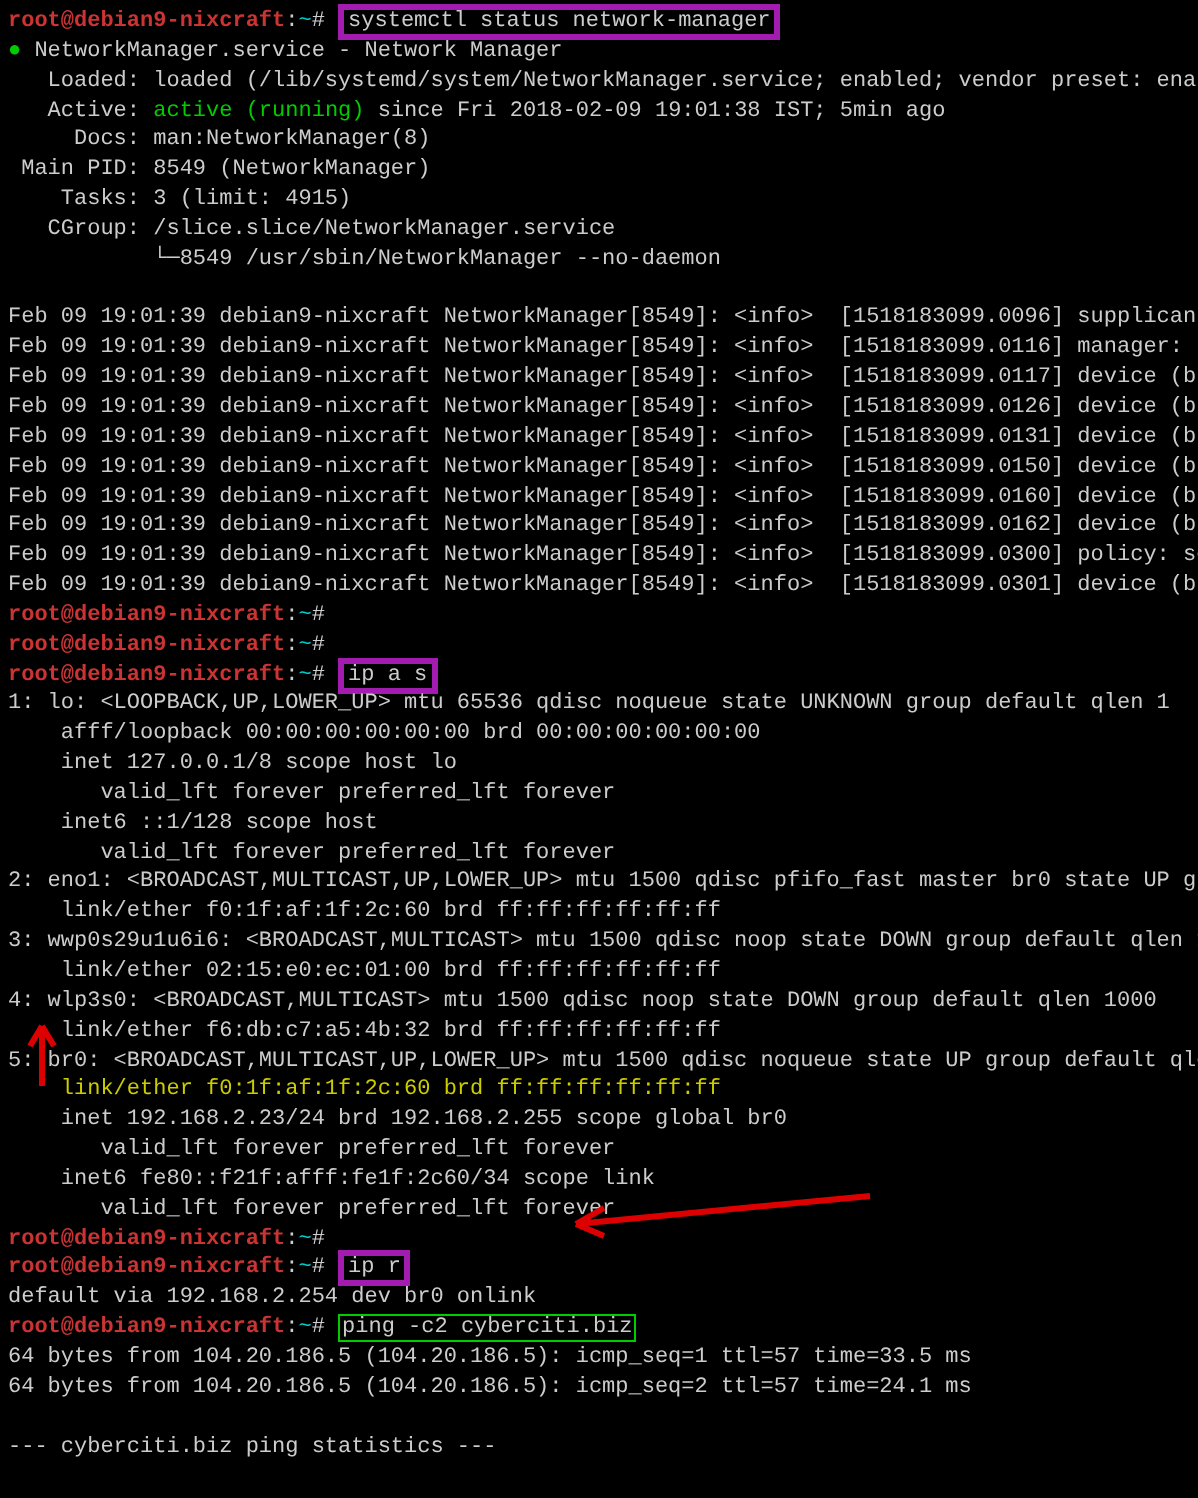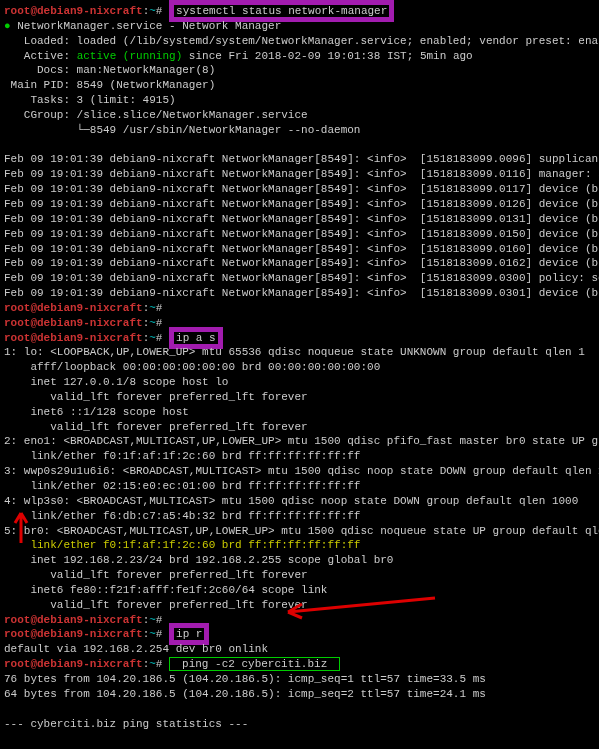--- a/index.html
+++ b/index.html
@@ -13,22 +13,22 @@
       width: 599px;
       height: 749px;
       overflow: hidden;
       position: relative;
     }
     .line { white-space: pre; }
     .red { color: #c33; font-weight: bold; }
     .green { color: #0c0; text-align: center; }
     .cyan { color: #0cc; }
     .yellow { color: #cc0; }
-    .box-magenta { border: 5px solid #a21caf; padding: 0 2px; }
-    .box-green { border: 1px solid #0c0; padding: 0 12px; }
+    .box-magenta { border: 3px solid #a21caf; padding: 0 2px; }
+    .box-green { border: 1px solid #0c0; padding: 0 1px; }
     .bullet-green { color: #0c0; }
     .arrow {
       position: absolute;
       pointer-events: none;
     }
     .arrow svg { display: block; }
   </style>
 </head>
 <body>
 
@@ -65,27 +65,27 @@
     <div class="line">2: eno1: &lt;BROADCAST,MULTICAST,UP,LOWER_UP&gt; mtu 1500 qdisc pfifo_fast master br0 state UP group d</div>
     <div class="line">    link/ether f0:1f:af:1f:2c:60 brd ff:ff:ff:ff:ff:ff</div>
     <div class="line">3: wwp0s29u1u6i6: &lt;BROADCAST,MULTICAST&gt; mtu 1500 qdisc noop state DOWN group default qlen 1000</div>
     <div class="line">    link/ether 02:15:e0:ec:01:00 brd ff:ff:ff:ff:ff:ff</div>
     <div class="line">4: wlp3s0: &lt;BROADCAST,MULTICAST&gt; mtu 1500 qdisc noop state DOWN group default qlen 1000</div>
     <div class="line">    link/ether f6:db:c7:a5:4b:32 brd ff:ff:ff:ff:ff:ff</div>
     <div class="line">5: br0: &lt;BROADCAST,MULTICAST,UP,LOWER_UP&gt; mtu 1500 qdisc noqueue state UP group default qlen 100</div>
     <div class="line yellow">    link/ether f0:1f:af:1f:2c:60 brd ff:ff:ff:ff:ff:ff</div>
     <div class="line">    inet 192.168.2.23/24 brd 192.168.2.255 scope global br0</div>
     <div class="line">       valid_lft forever preferred_lft forever</div>
-    <div class="line">    inet6 fe80::f21f:afff:fe1f:2c60/64 scope link </div>
+    <div class="line">    inet6 fe80::f21f:afff:fe1f:2c60/34 scope link </div>
     <div class="line">       valid_lft forever preferred_lft forever</div>
     <div class="line"><span class="red">root@debian9-nixcraft</span>:<span class="cyan">~</span># </div>
     <div class="line"><span class="red">root@debian9-nixcraft</span>:<span class="cyan">~</span># <span class="box-magenta">ip r</span></div>
     <div class="line">default via 192.168.2.254 dev br0 onlink </div>
     <div class="line"><span class="red">root@debian9-nixcraft</span>:<span class="cyan">~</span># <span class="box-green">ping -c2 cyberciti.biz</span></div>
-    <div class="line">76 bytes from 104.20.186.5 (104.20.186.5): icmp_seq=1 ttl=57 time=33.5 ms</div>
+    <div class="line">64 bytes from 104.20.186.5 (104.20.186.5): icmp_seq=1 ttl=57 time=33.5 ms</div>
     <div class="line">64 bytes from 104.20.186.5 (104.20.186.5): icmp_seq=2 ttl=57 time=24.1 ms</div>
     <div class="line">&nbsp;</div>
     <div class="line">--- cyberciti.biz ping statistics ---</div>
   </div>
 
 <div class="arrow" style="left:6px; top:505px;">
   <svg width="30" height="40">
       <path d="M15 38 L15 8 M15 8 L9 18 M15 8 L21 18" stroke="#d00" stroke-width="3" fill="none"></path>
     </svg>
 </div>

